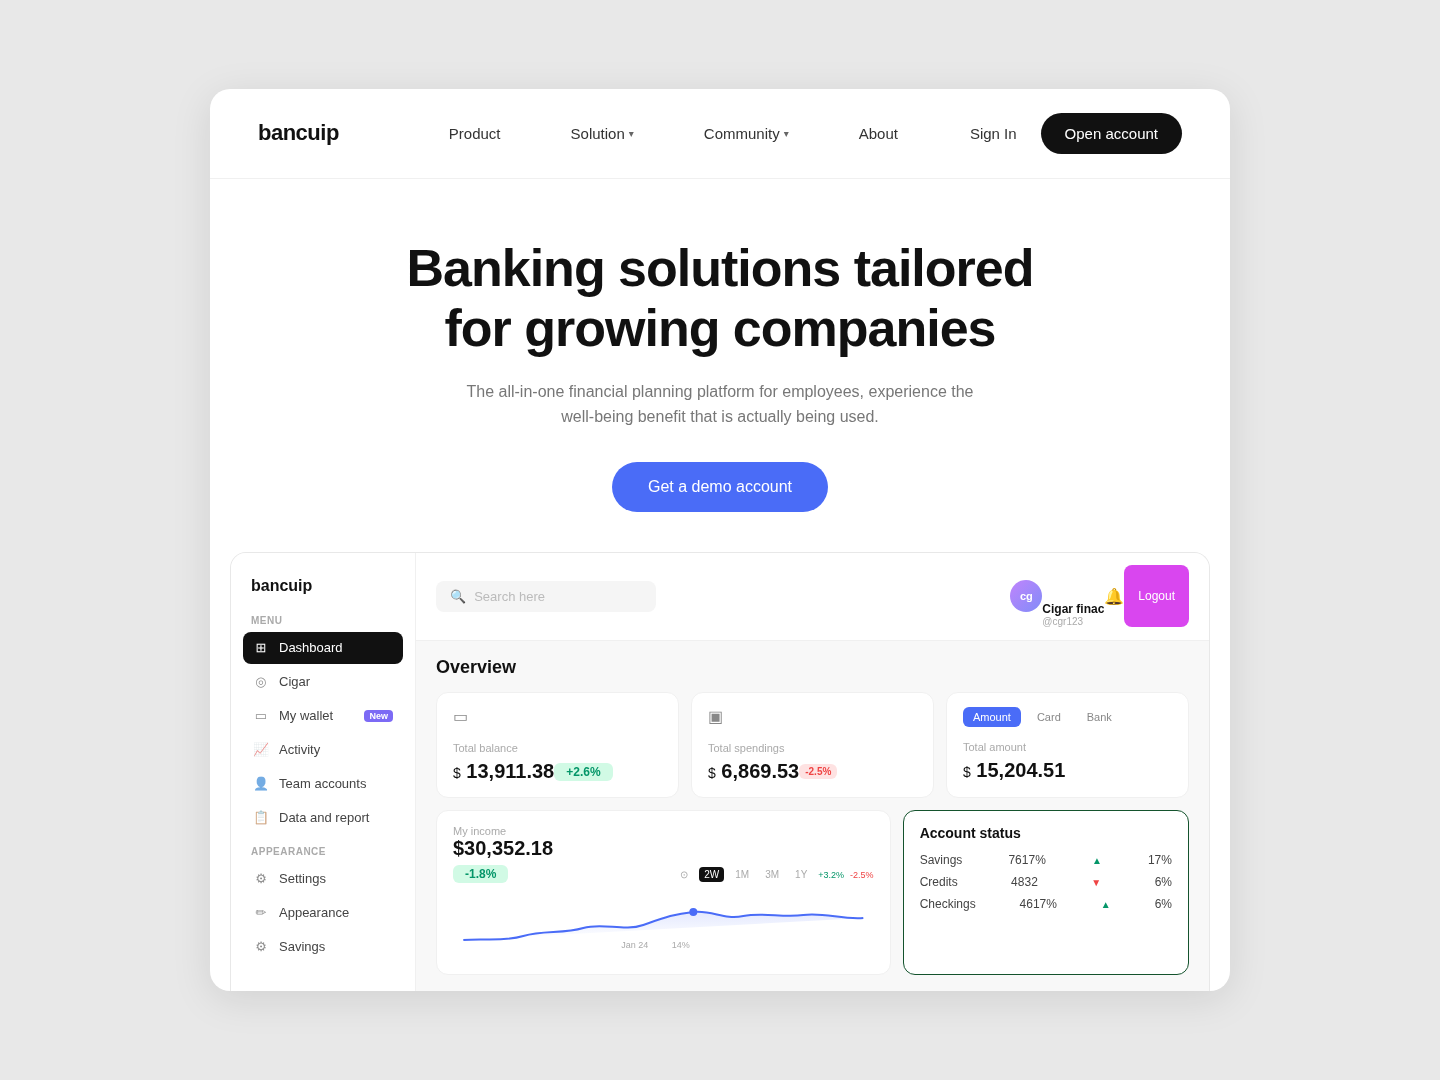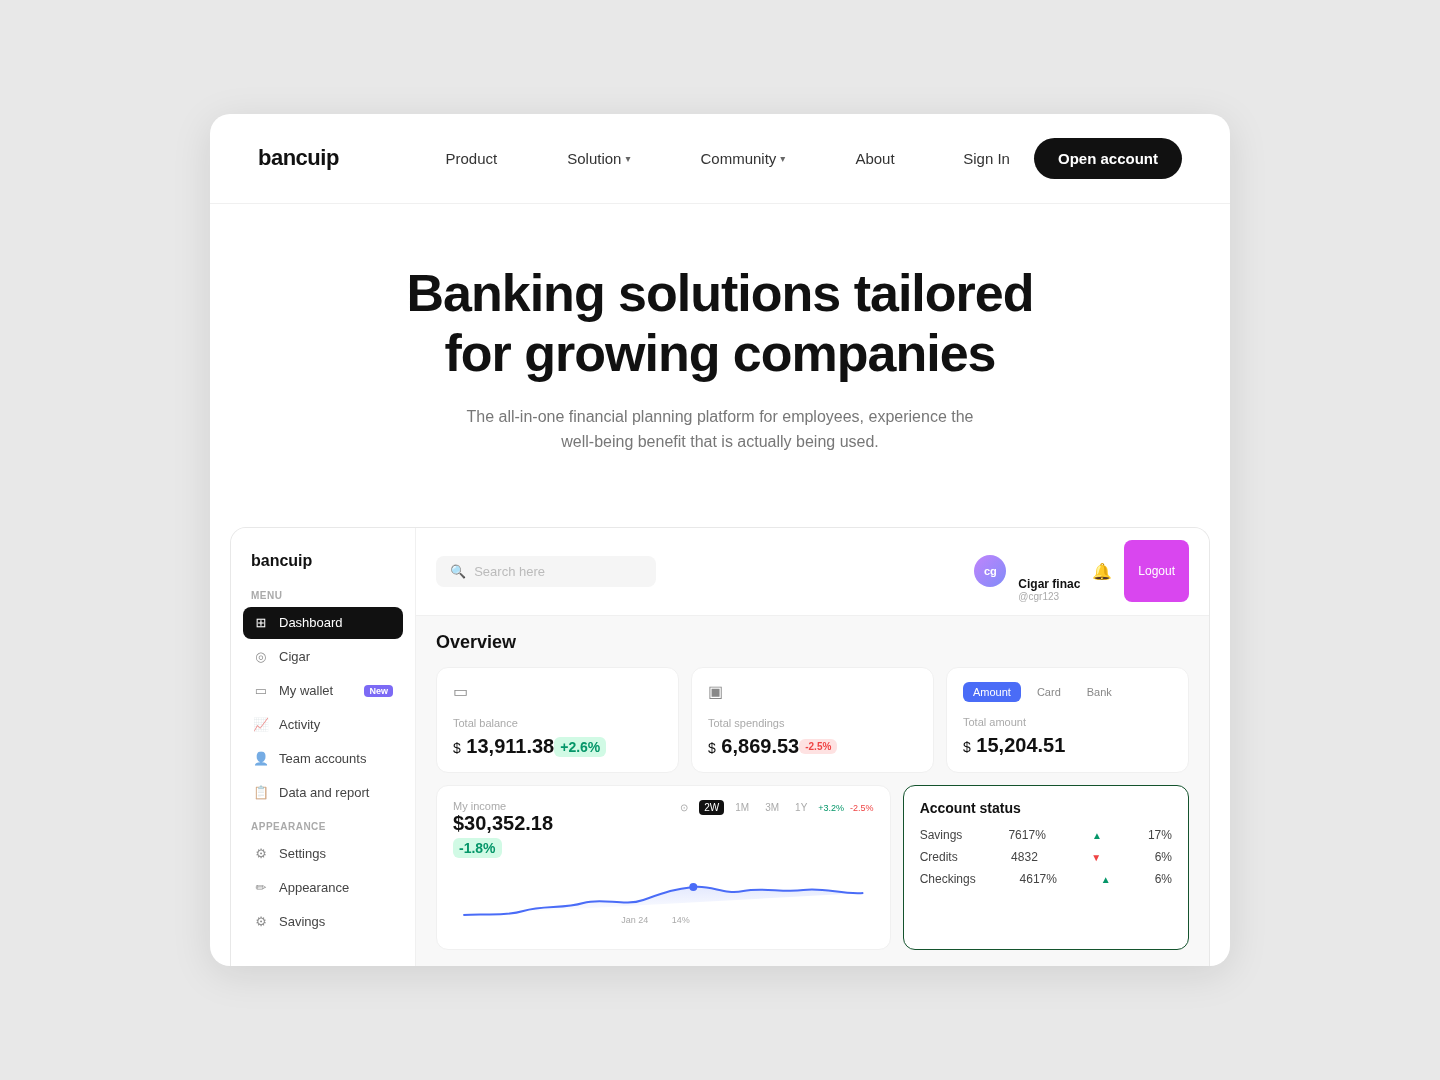--- a/index.html
+++ b/index.html
@@ -60,21 +60,21 @@
       color: #333;
       cursor: pointer;
     }
     .open-account-btn {
       background: #111;
       color: #fff;
       border: none;
       border-radius: 50px;
       padding: 12px 24px;
       font-size: 15px;
-      font-weight: 700;
+      font-weight: 400;
       cursor: pointer;
     }
     
     .hero {
       text-align: center;
       padding: 60px 48px 40px;
     }
     .hero-title {
       font-size: 52px;
       font-weight: 800;
@@ -206,21 +206,20 @@
       color: #aaa;
       font-size: 13px;
     }
     .search-placeholder {
       font-size: 13px;
       color: #bbb;
     }
     .header-right {
       display: flex;
       align-items: center;
-      gap: 12px;
     }
     .avatar-circle {
       width: 32px;
       height: 32px;
       border-radius: 50%;
       background: linear-gradient(135deg, #c084fc, #818cf8);
       display: flex;
       align-items: center;
       justify-content: center;
       color: #fff;
@@ -284,24 +283,24 @@
       font-weight: 700;
       color: #111;
     }
     .stat-dollar {
       font-size: 14px;
       font-weight: 400;
     }
     .badge-green {
       background: #d1fae5;
       color: #059669;
-      font-size: 14px;
+      font-size: 12px;
       font-weight: 600;
       border-radius: 6px;
-      padding: 2px 6px;
+      padding: 2px 12px;
     }
     .badge-red {
       background: #fee2e2;
       color: #ef4444;
       font-size: 10px;
       font-weight: 600;
       border-radius: 6px;
       padding: 2px 6px;
     }
     
@@ -337,21 +336,21 @@
     .income-card {
       background: #fff;
       border-radius: 12px;
       padding: 14px 16px;
       flex: 2;
       border: 1px solid #f0f0f0;
       overflow: hidden;
     }
     .income-header {
       display: flex;
-      align-items: flex-start;
+      align-items: flex-end;
       justify-content: space-between;
     }
     .income-label { font-size: 11px; color: #aaa; }
     .income-value { font-size: 20px; font-weight: 700; color: #111; margin-bottom: 4px; }
     .time-filters { display: flex; gap: 6px; align-items: center; }
     .time-filter {
       font-size: 10px;
       color: #aaa;
       cursor: pointer;
       padding: 2px 5px;
@@ -431,20 +430,21 @@
       <button class="open-account-btn">Open account</button>
     </div>
   </nav>
 
   <section class="hero">
     <h1 class="hero-title">
       <span>Banking solutions tailored</span><br>
       <span>for growing companies</span>
     </h1>
     <p class="hero-subtitle">The all-in-one financial planning platform for employees, experience the well-being benefit that is actually being used.</p>
+    <button class="demo-btn">Get a demo account</button>
   </section>
 
   <div class="dashboard-preview">
 
     <aside class="sidebar">
       <div class="sidebar-logo">bancuip</div>
       <div class="menu-label">MENU</div>
 
       <div class="sidebar-item active">
         <span class="icon-placeholder">⊞</span>

